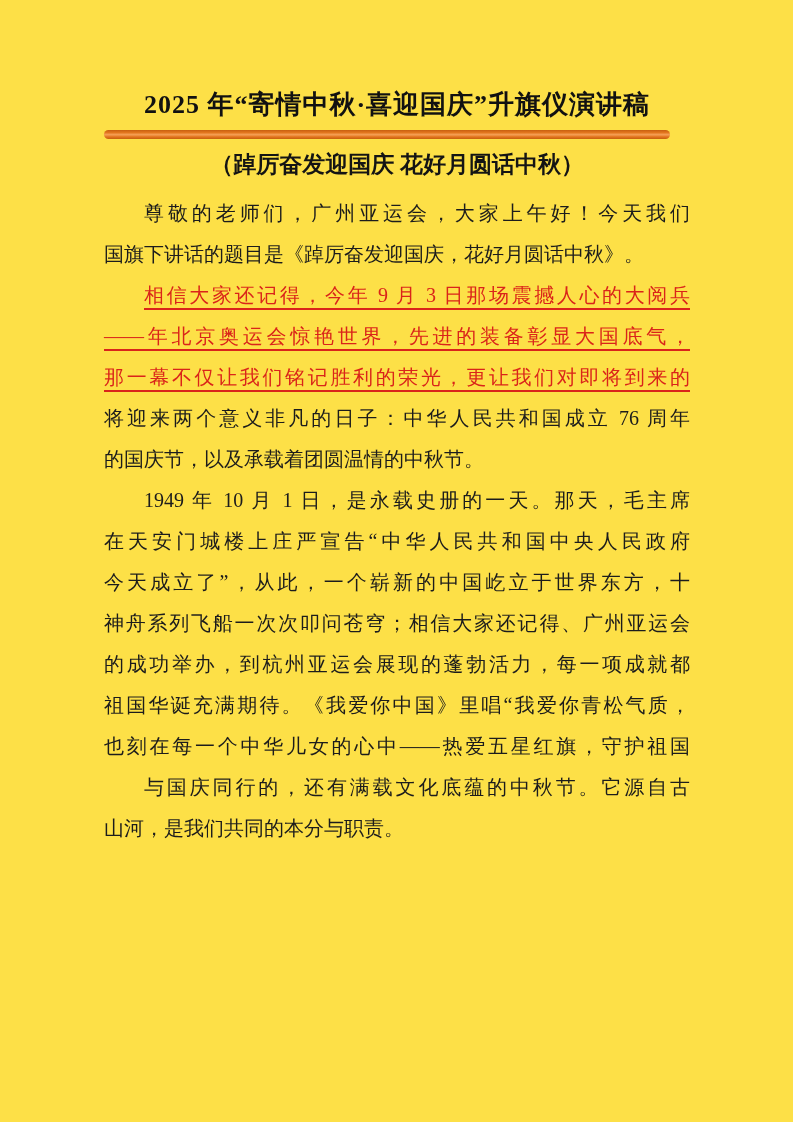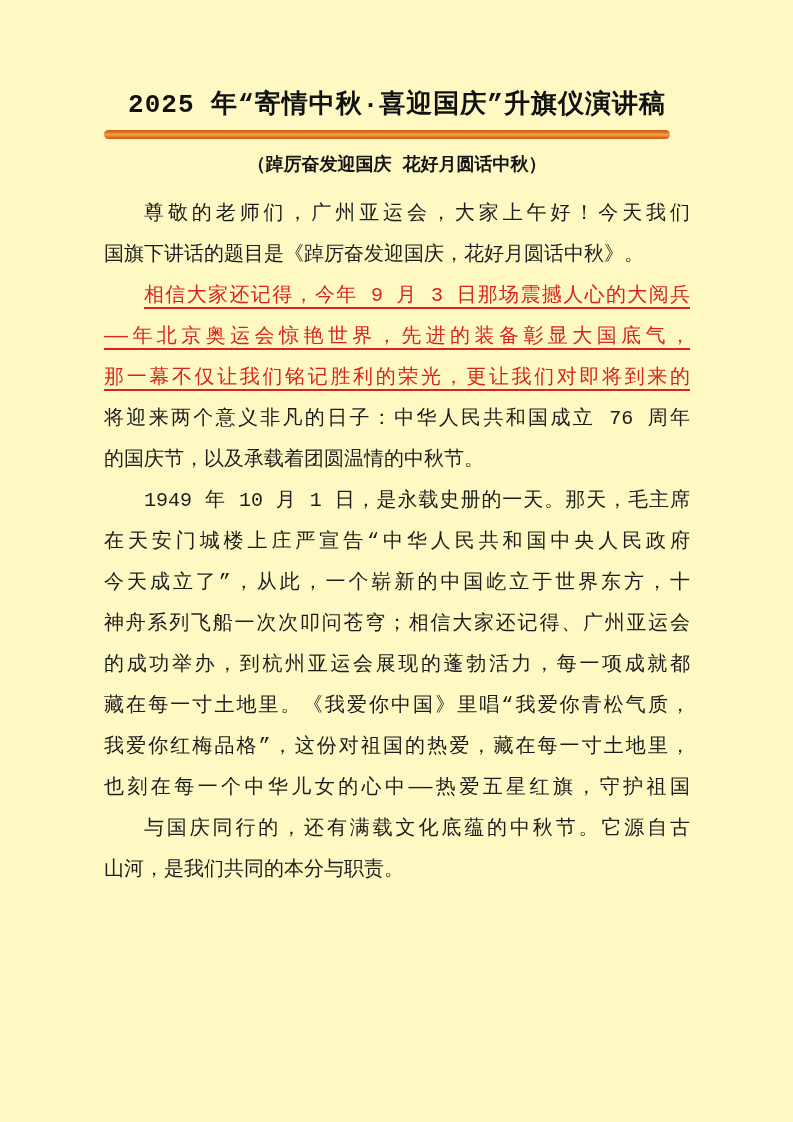--- a/index.html
+++ b/index.html
@@ -4,23 +4,23 @@
 <style>
   html, body {
     margin: 0;
     padding: 0;
     background: #ffffff;
   }
   .page {
     position: relative;
     width: 793px;
     height: 1122px;
-    background: #fef9c3;
+    background: #fde047;
     overflow: hidden;
-    font-family: Liberation Mono, monospace;
+    font-family: Liberation Serif, serif;
     color: var(--text-black, #1c1c1c);
   }
   .content {
     margin-left: 104px;
     margin-right: 103px; 
     padding-top: 88px;
   }
   .doc-title {
     margin: 0;
     text-align: center;
@@ -39,21 +39,21 @@
     background: linear-gradient(180deg,
       var(--accent-dark, #c75f10) 0%,
       var(--accent, #e2751d) 28%,
       var(--accent-light, #f6a055) 52%,
       var(--accent, #e2751d) 76%,
       var(--accent-dark, #c75f10) 100%);
   }
   .doc-subtitle {
     margin: 9px 0 0 0;
     text-align: center;
-    font-size: 18px;
+    font-size: 23px;
     font-weight: 700;
     line-height: 34px;
     color: #141414;
     white-space: nowrap;
   }
   .doc-body {
     margin-top: 11px;
     font-size: 20px;
   }
   .line {
@@ -94,20 +94,19 @@
         <div class="line indent"><span class="seg red-underline">相信大家还记得，今年 9 月 3 日那场震撼人心的大阅兵</span></div>
         <div class="line"><span class="seg red-underline">——年北京奥运会惊艳世界，先进的装备彰显大国底气，</span></div>
         <div class="line"><span class="seg red-underline">那一幕不仅让我们铭记胜利的荣光，更让我们对即将到来的</span></div>
         <div class="line"><span class="seg">将迎来两个意义非凡的日子：中华人民共和国成立 76 周年</span></div>
         <div class="line end"><span class="seg">的国庆节，以及承载着团圆温情的中秋节。</span></div>
         <div class="line indent"><span class="seg">1949 年 10 月 1 日，是永载史册的一天。那天，毛主席</span></div>
         <div class="line"><span class="seg">在天安门城楼上庄严宣告“中华人民共和国中央人民政府</span></div>
         <div class="line"><span class="seg">今天成立了”，从此，一个崭新的中国屹立于世界东方，十</span></div>
         <div class="line"><span class="seg">神舟系列飞船一次次叩问苍穹；相信大家还记得、广州亚运会</span></div>
         <div class="line"><span class="seg">的成功举办，到杭州亚运会展现的蓬勃活力，每一项成就都</span></div>
-        <div class="line"><span class="seg">藏在每一寸土地里。《我爱你中国》里唱“我爱你青松气质，</span></div>
-        <div class="line"><span class="seg">我爱你红梅品格”，这份对祖国的热爱，藏在每一寸土地里，</span></div>
+        <div class="line"><span class="seg">祖国华诞充满期待。《我爱你中国》里唱“我爱你青松气质，</span></div>
         <div class="line"><span class="seg">也刻在每一个中华儿女的心中——热爱五星红旗，守护祖国</span></div>
         <div class="line indent"><span class="seg">与国庆同行的，还有满载文化底蕴的中秋节。它源自古</span></div>
         <div class="line end"><span class="seg">山河，是我们共同的本分与职责。</span></div>
       </div>
   </div>
 </div>
 
 </body></html>

